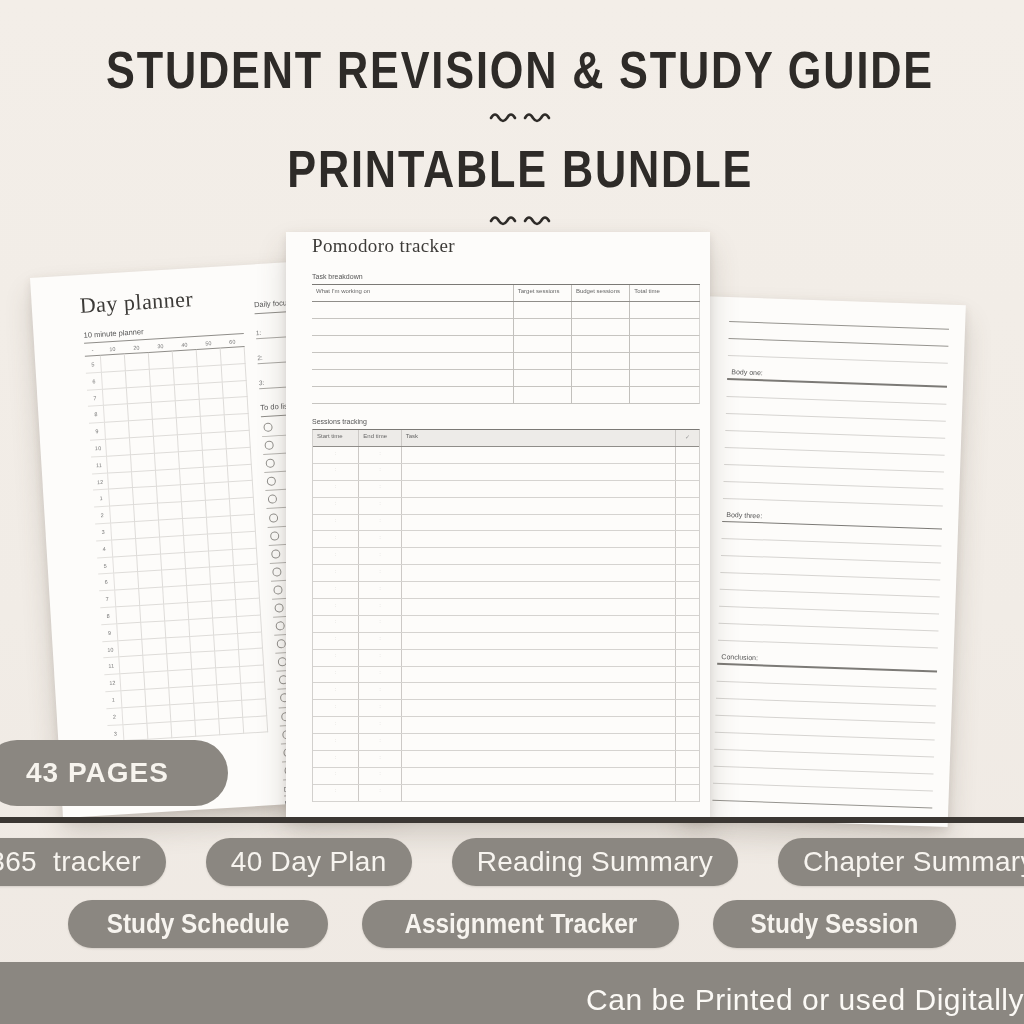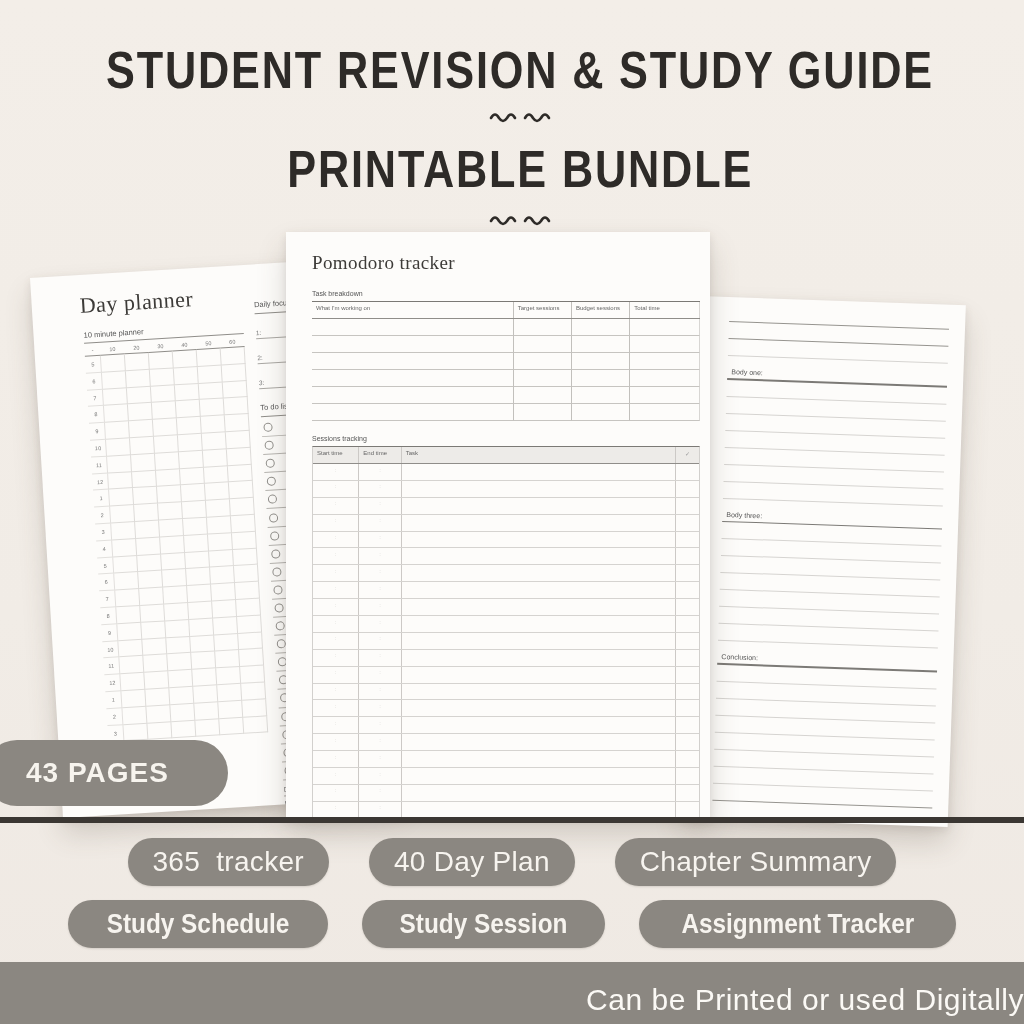--- a/index.html
+++ b/index.html
@@ -39,21 +39,21 @@
   .todo-label{margin-top:14px;}
   .todo-list{margin-top:2px;}
   .todo-item{height:17.1px; border-bottom:1px solid #b7b5b1; display:flex; align-items:center;}
   .todo-circle{width:7px; height:7px; border:1px solid #8f8d89; border-radius:50%; margin-left:2px;}
   .dp-foot{margin-top:2px;}
   .dp-foot-item{font-size:6px; color:#666; height:13px; line-height:14px; border-bottom:1px solid #aaa8a4; white-space:nowrap;}
 
   
   .paper-center{left:286px; top:232px; width:424px; height:586px; z-index:2;
                 padding:0 10px 0 26px; box-sizing:border-box; overflow:hidden;}
-  .pom-title{margin:20px 0 16px; font-size:19px; letter-spacing:.4px;}
+  .pom-title{margin:3px 0 16px; font-size:19px; letter-spacing:.4px;}
   .sec-label{font-size:7px; color:#555; margin-bottom:4px;}
   .tt{border-top:1.5px solid #7b7975; margin-bottom:14px;}
   .tt-row{display:grid; grid-template-columns:52% 15% 15% 18%; height:17px;}
   .tt-row.tt-header{height:16px; border-bottom:1px solid #8f8d89;}
   .tt-cell{box-sizing:border-box; border-right:1px solid #c2c0bc; font-size:6px; color:#666;
            padding:3px 0 0 4px; overflow:hidden; white-space:nowrap;}
   .tt-cell:last-child{border-right:1px solid #d8d6d3;}
   .tt-row:not(.tt-header) .tt-cell{border-bottom:1px solid #c6c4c0;}
   .ss{border-top:1.5px solid #7b7975; border-left:1px solid #d2d0cd; border-right:1px solid #d2d0cd;}
   .ss-row{display:grid; grid-template-columns:12% 11% 71% 6%; height:15.9px; border-bottom:1px solid #d5d3d0;}
@@ -593,32 +593,35 @@
 
   <div class="pill-band">
     <div class="pill-row row1">
         <div class="pill">
           <span>365  tracker</span>
         </div>
         <div class="pill">
           <span>40 Day Plan</span>
         </div>
         <div class="pill">
+          <span>Reading Summary</span>
+        </div>
+        <div class="pill">
           <span>Chapter Summary</span>
         </div>
       </div>
     <div class="pill-row row2">
         <div class="pill">
           <span>Study Schedule</span>
         </div>
         <div class="pill">
+          <span>Assignment Tracker</span>
+        </div>
+        <div class="pill">
           <span>Study Session</span>
-        </div>
-        <div class="pill">
-          <span>Assignment Tracker</span>
         </div>
       </div>
   </div>
 
   <div class="bottom-bar">
     <span>Can be Printed or used Digitally</span>
   </div>
 
 </div>
 

